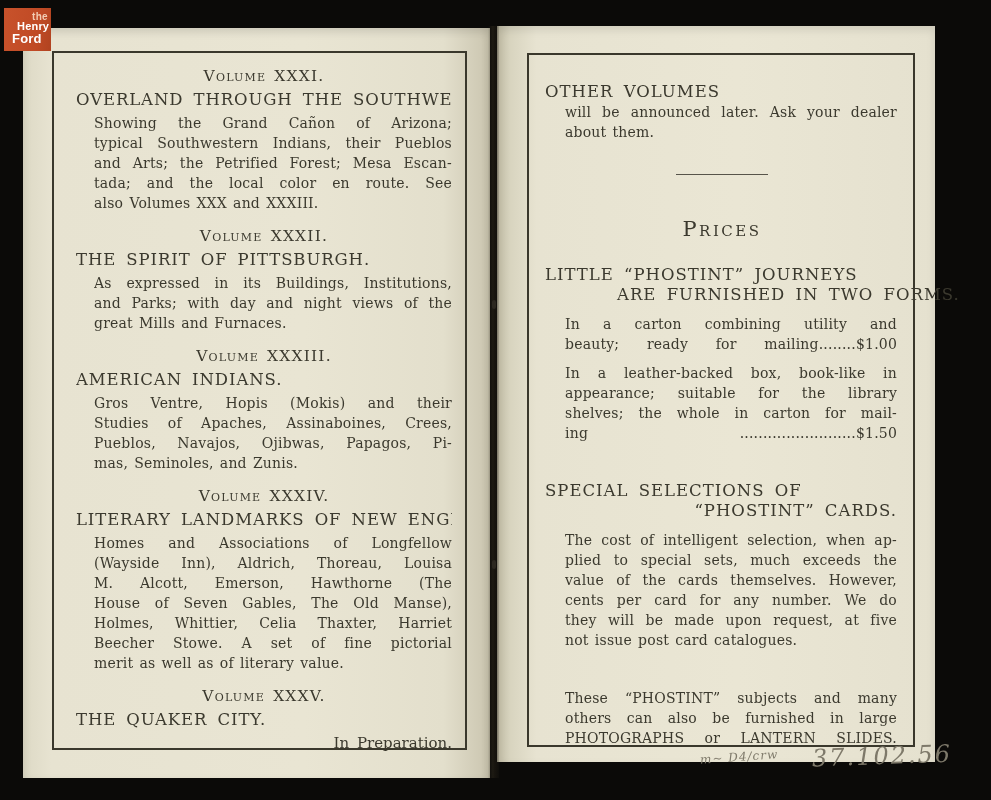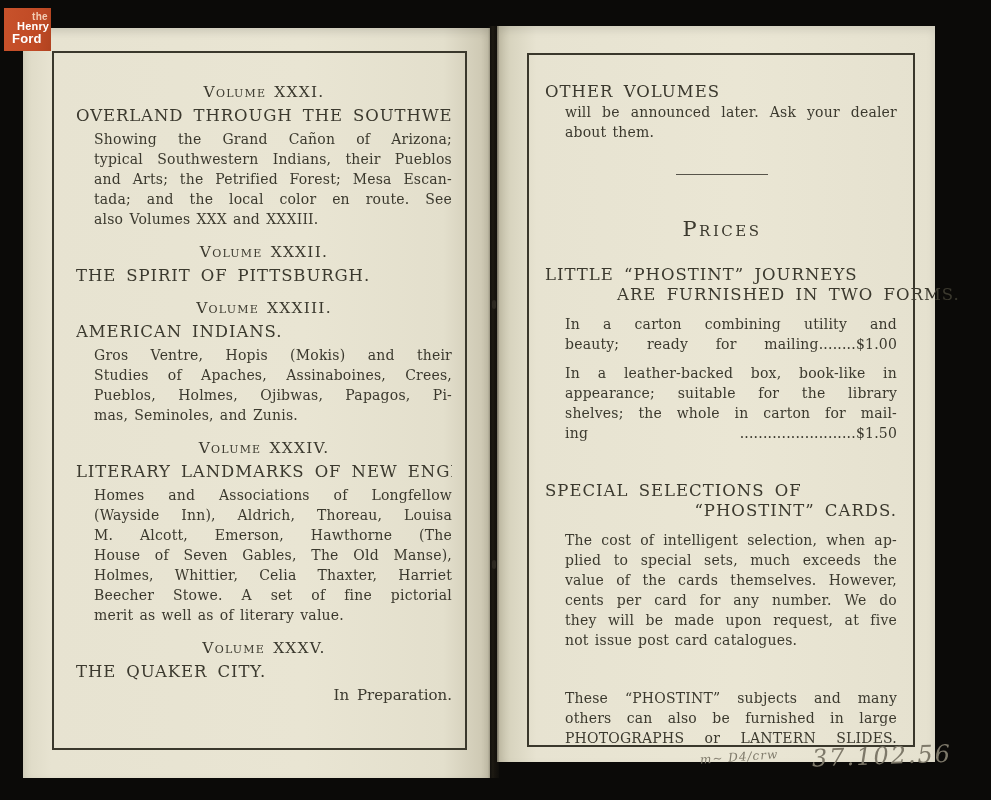--- a/index.html
+++ b/index.html
@@ -33,21 +33,21 @@
   .gutter{
     position:absolute;left:488px;top:26px;width:11px;height:752px;
     background:linear-gradient(90deg,rgba(40,35,25,0) 0%,rgba(45,40,28,.55) 45%,rgba(30,26,18,.75) 55%,rgba(40,35,25,.15) 100%);
     z-index:3;
   }
   .stitch{position:absolute;left:492px;width:4px;height:9px;background:#2c2820;border-radius:2px;z-index:4;}
   .pborder{position:absolute;border:2px solid #3a382c;}
   .pb-left{left:29px;top:23px;right:23px;bottom:28px;}
   .pb-right{left:30px;top:27px;right:20px;bottom:15px;}
   .content{position:absolute;}
-  .content-left{left:31px;top:25px;right:25px;bottom:30px;padding:31px 13px 0 22px;}
+  .content-left{left:31px;top:25px;right:25px;bottom:30px;padding:15px 13px 0 22px;}
   .content-right{left:32px;top:29px;right:22px;bottom:17px;padding:27px 14px 0 16px;}
   
   .vol{
     font-variant:small-caps;text-align:center;
     font-size:15.5px;line-height:17px;letter-spacing:1.2px;word-spacing:2px;
     margin-bottom:5px;color:#3b392e;
   }
   .sec-head{
     font-size:16.5px;line-height:19px;letter-spacing:.9px;word-spacing:4px;
     margin-bottom:4px;white-space:nowrap;overflow:hidden;
@@ -102,29 +102,34 @@
           <div class="tline">typical Southwestern Indians, their Pueblos</div>
           <div class="tline">and Arts; the Petrified Forest; Mesa Escan-</div>
           <div class="tline">tada; and the local color en route.  See</div>
           <div class="tline last">also Volumes XXX and XXXIII.</div>
         </div>
     </div>
 
     <div class="section">
       <div class="vol">Volume XXXII.</div>
       <div class="sec-head">THE SPIRIT OF PITTSBURGH.</div>
+      <div class="para">
+          <div class="tline">As expressed in its Buildings, Institutions,</div>
+          <div class="tline">and Parks; with day and night views of the</div>
+          <div class="tline last">great Mills and Furnaces.</div>
+        </div>
     </div>
 
     <div class="section">
       <div class="vol">Volume XXXIII.</div>
       <div class="sec-head">AMERICAN INDIANS.</div>
       <div class="para">
           <div class="tline">Gros Ventre, Hopis (Mokis) and their</div>
           <div class="tline">Studies of Apaches, Assinaboines, Crees,</div>
-          <div class="tline">Pueblos, Holmes, Ojibwas, Papagos, Pi-</div>
+          <div class="tline">Pueblos, Navajos, Ojibwas, Papagos, Pi-</div>
           <div class="tline last">mas, Seminoles, and Zunis.</div>
         </div>
     </div>
 
     <div class="section">
       <div class="vol">Volume XXXIV.</div>
       <div class="sec-head">LITERARY LANDMARKS OF NEW ENGLAND.</div>
       <div class="para">
           <div class="tline">Homes and Associations of Longfellow</div>
           <div class="tline">(Wayside Inn), Aldrich, Thoreau, Louisa</div>

